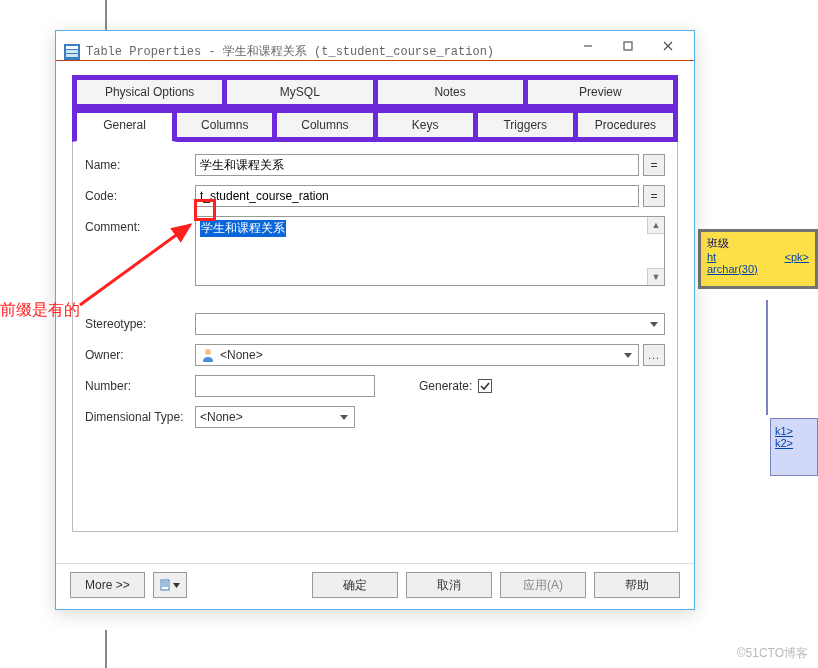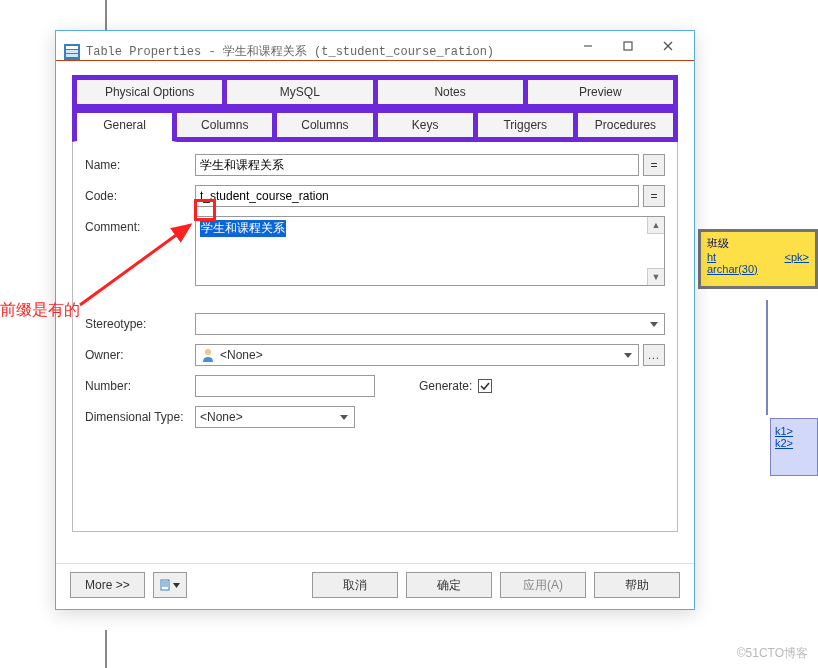--- a/index.html
+++ b/index.html
@@ -304,20 +304,20 @@
           <rect x="2" y="1" width="8" height="10" fill="#fff" stroke="#3b7fbf"></rect>
           <line x1="3" y1="3" x2="9" y2="3" stroke="#3b7fbf"></line>
           <line x1="3" y1="5" x2="9" y2="5" stroke="#3b7fbf"></line>
           <line x1="3" y1="7" x2="9" y2="7" stroke="#3b7fbf"></line>
         </svg>
       <svg width="7" height="5">
           <polygon points="0,0 7,0 3.5,5" fill="#333"></polygon>
         </svg>
     </div>
     <div class="spacer"></div>
+    <div class="btn">确定</div>
     <div class="btn">取消</div>
-    <div class="btn">确定</div>
     <div class="btn disabled">应用(A)</div>
     <div class="btn">帮助</div>
   </div>
 </div>
 
 <div class="watermark">©51CTO博客</div>
 
 </body></html>

